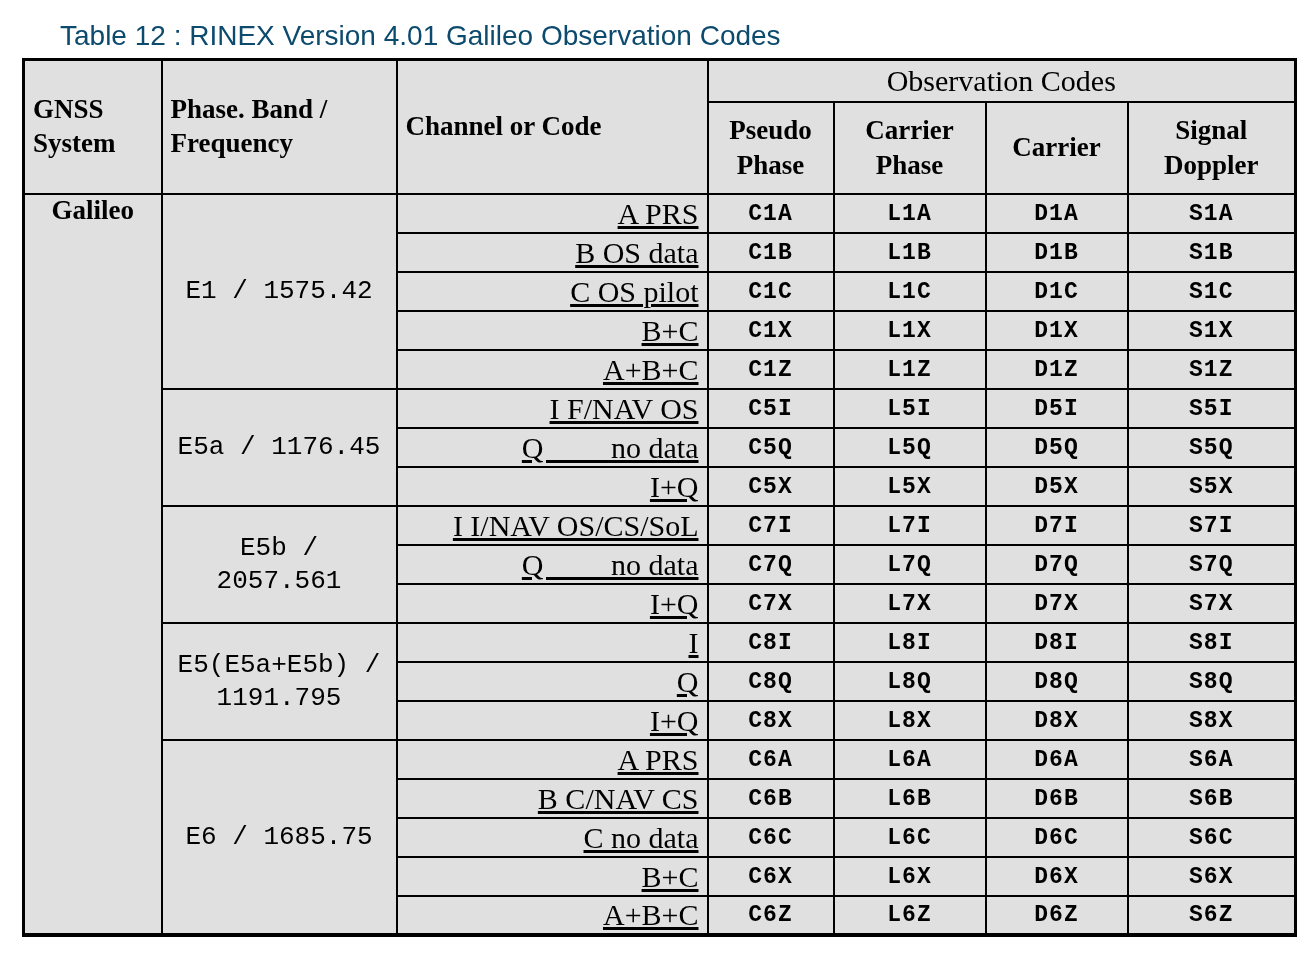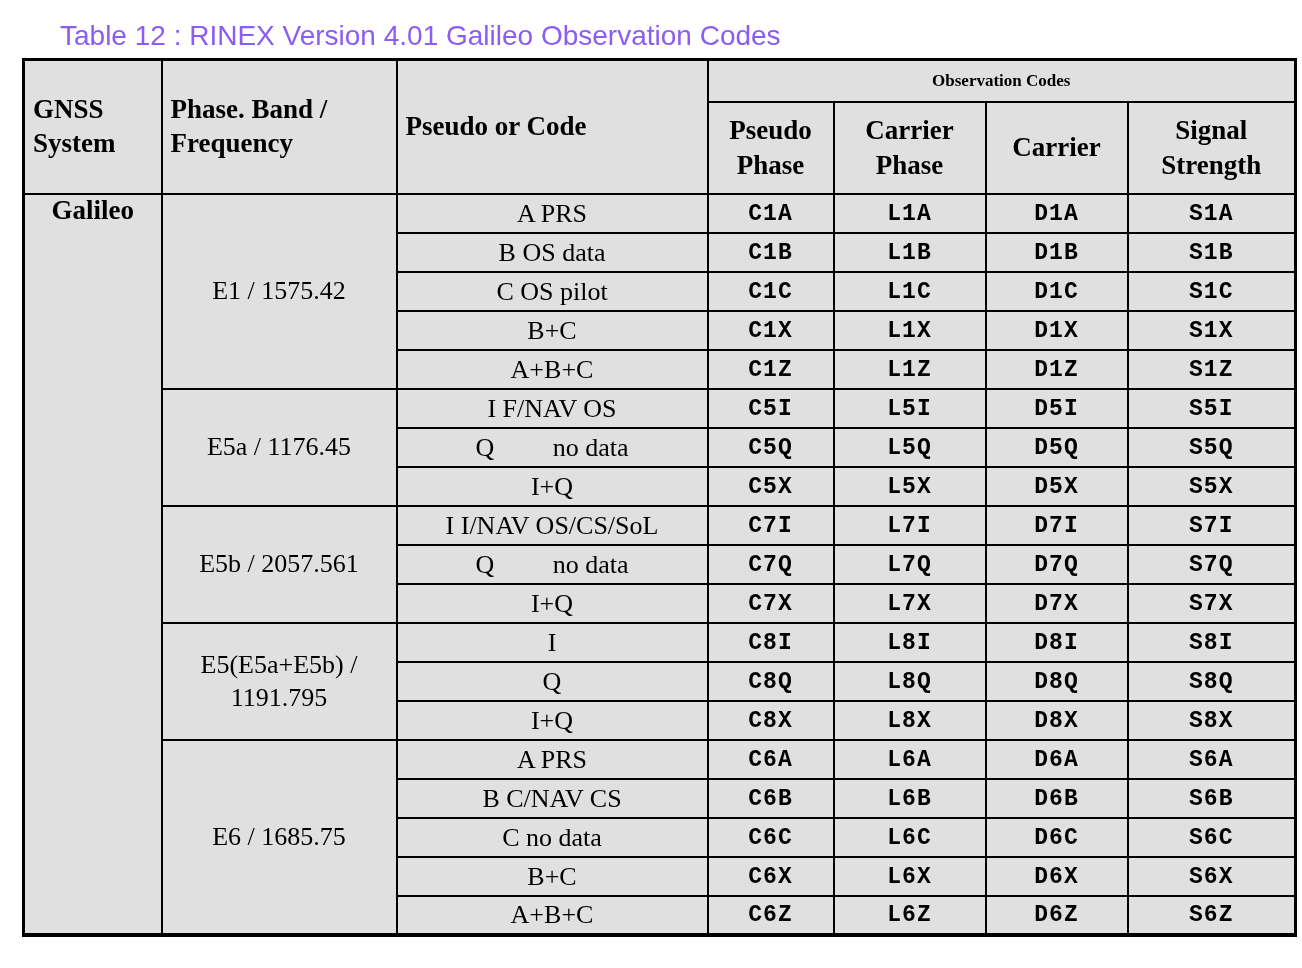--- a/index.html
+++ b/index.html
@@ -17,21 +17,21 @@
     height: 968px;
     background: #ffffff;
     overflow: hidden;
   }
   .caption {
     position: absolute;
     left: 60px;
     top: 20px;
     font-family: "Liberation Sans", sans-serif;
     font-size: 28px;
-    color: #8b5cf6;
+    color: #0c4a6e;
     white-space: nowrap;
   }
   table.obs {
     position: absolute;
     left: 22px;
     top: 58px;
     width: 1274px;
     border-collapse: collapse;
     table-layout: fixed;
     background: #E0E0E0;
@@ -49,22 +49,22 @@
   th.hleft {
     font-size: 27px;
     font-weight: bold;
     text-align: left;
     vertical-align: middle;
     white-space: pre-line;
     padding-left: 12px;
     line-height: 1.25;
   }
   th.obs-group {
-    font-size: 17px;
-    font-weight: bold;
+    font-size: 30px;
+    font-weight: normal;
     text-align: center;
     vertical-align: middle;
     height: 40px;
   }
   th.hsub {
     font-size: 27px;
     font-weight: bold;
     text-align: center;
     vertical-align: middle;
     white-space: pre-line;
@@ -77,27 +77,29 @@
     text-align: center;
     vertical-align: top;
     padding-top: 4px;
   }
   td.band {
     font-size: 26px;
     text-align: center;
     vertical-align: middle;
     white-space: pre-line;
     line-height: 1.25;
+    font-family: Liberation Mono, monospace;
   }
   td.channel {
-    font-size: 26px;
-    text-align: center;
+    font-size: 30px;
+    text-align: right;
     vertical-align: middle;
     white-space: pre;
     padding-left: 9px;
+    text-decoration: underline;
   }
   td.code {
     font-family: "Liberation Mono", monospace;
     font-size: 23px;
     font-weight: bold;
     text-align: center;
     vertical-align: middle;
     letter-spacing: 1px;
   }
   tbody tr { height: 39px; }
@@ -118,31 +120,31 @@
       <col style="width:152px">
       <col style="width:142px">
       <col style="width:168px">
     </colgroup>
     <thead>
       <tr>
         <th class="hleft" rowspan="2">GNSS
 System</th>
         <th class="hleft" rowspan="2">Phase. Band /
 Frequency</th>
-        <th class="hleft" rowspan="2">Pseudo or Code</th>
+        <th class="hleft" rowspan="2">Channel or Code</th>
         <th class="obs-group" colspan="4">Observation Codes</th>
       </tr>
       <tr>
         <th class="hsub">Pseudo
 Phase</th>
         <th class="hsub">Carrier
 Phase</th>
         <th class="hsub">Carrier</th>
         <th class="hsub">Signal
-Strength</th>
+Doppler</th>
       </tr>
     </thead>
     <tbody>
         <tr>
           <td class="gnss" rowspan="19">Galileo</td>
           <td class="band" rowspan="5">E1 / 1575.42</td>
           <td class="channel">A PRS</td>
           <td class="code">C1A</td>
           <td class="code">L1A</td>
           <td class="code">D1A</td>

